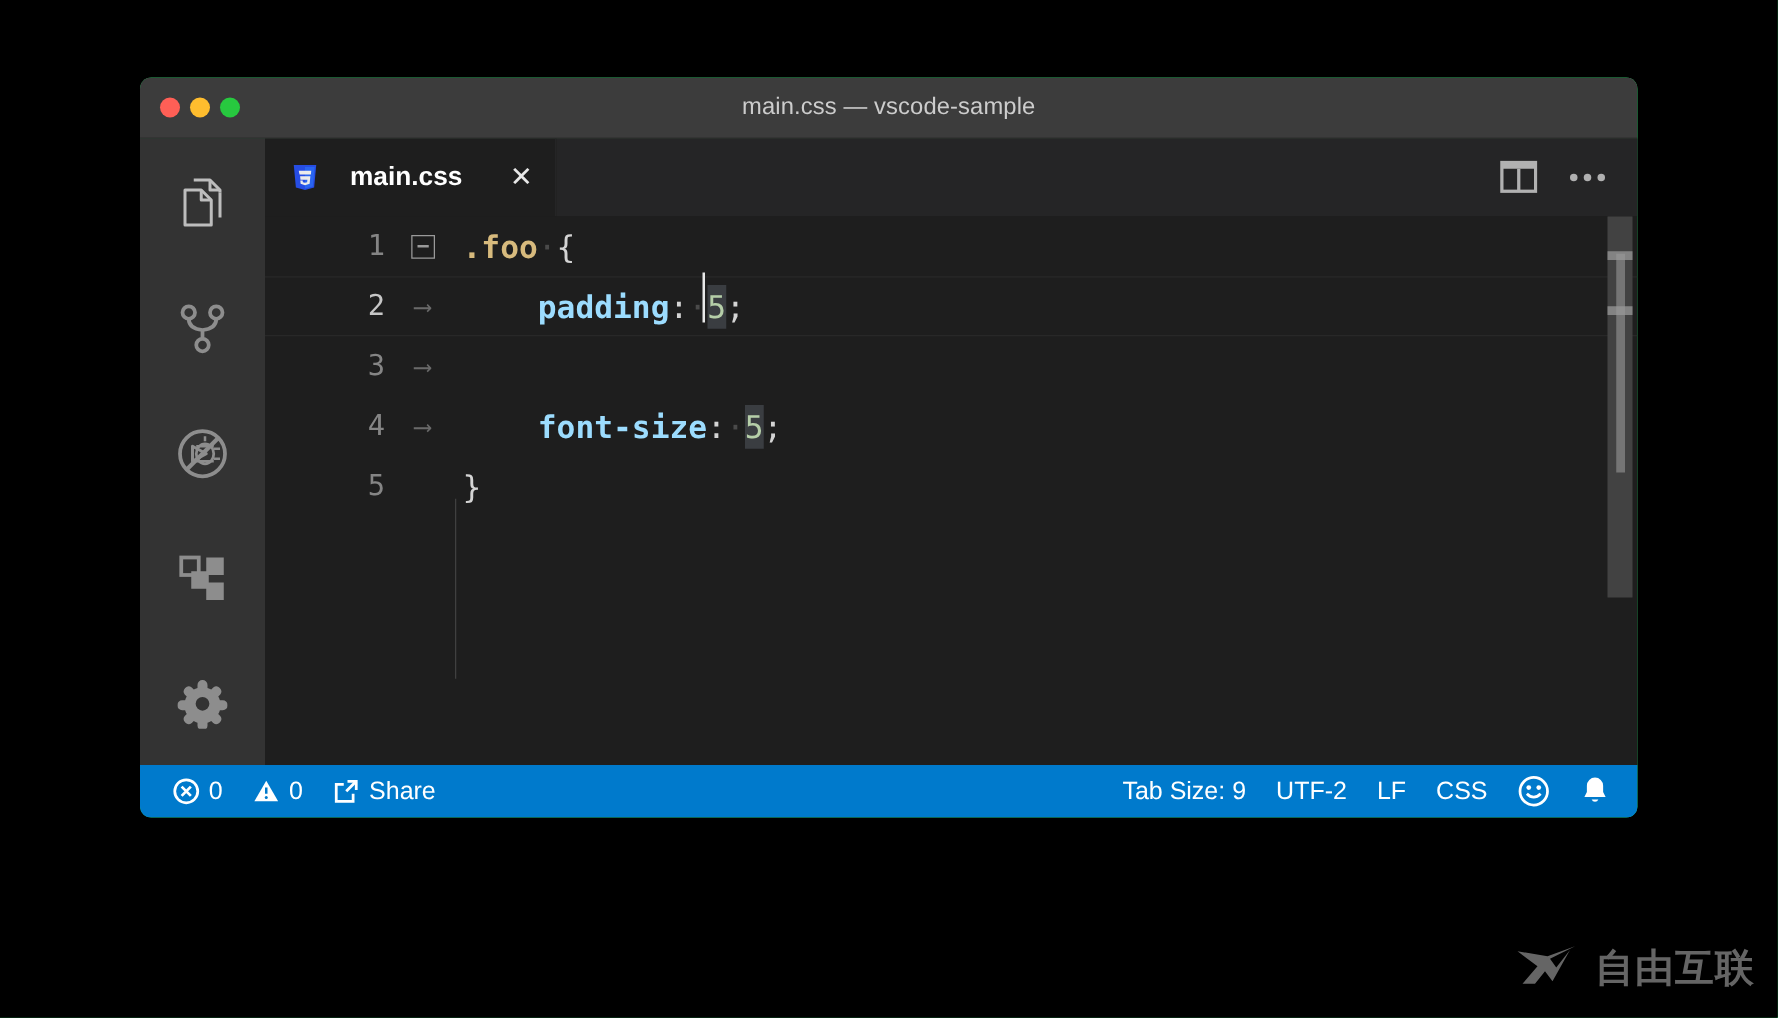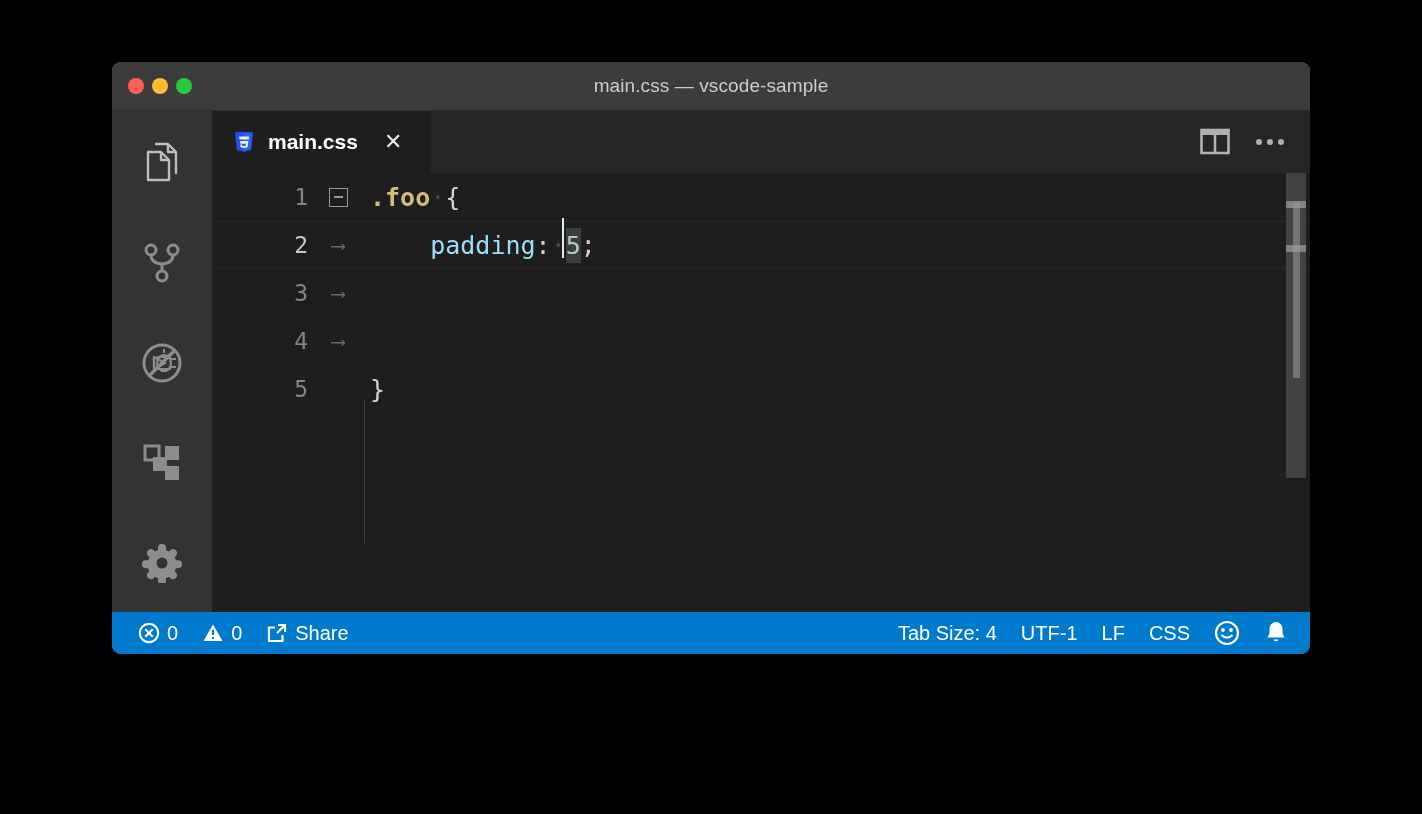--- a/index.html
+++ b/index.html
@@ -108,21 +108,21 @@
   .tabbar {
     flex: 0 0 62px;
     background: #252526;
     display: flex;
     align-items: stretch;
     position: relative;
   }
   .tab {
     display: flex;
     align-items: center;
-    gap: 12px;
+    gap: 24px;
     padding: 0 18px 0 20px;
     background: #1e1e1e;
     border-right: 1px solid #252526;
     min-width: 180px;
     position: relative;
   }
   .tab-icon { width: 24px; height: 24px; display:block; }
   .tab-label {
     color: #ffffff;
     font-size: 21px;
@@ -210,21 +210,21 @@
   .indent-guide {
     position: absolute;
     left: 152px;
     top: 226px;
     width: 1px;
     height: 144px;
     background: #404040;
   }
 
   .tok-sel      { color: #d7ba7d; font-weight: bold; }
-  .tok-prop     { color: #9cdcfe; }
+  .tok-prop     { color: #9cdcfe; font-weight: bold; }
   .tok-num      { color: #b5cea8; }
   .tok-punct    { color: #d4d4d4; }
   .ws-dot       { color: #4a4a4a; }
 
   .sel {
     background: #3a3d41;
     box-decoration-break: clone;
     padding: 3px 0;
   }
   .cursor-left {
@@ -454,20 +454,21 @@
           </div>
 
           <div class="code-line">
             <span class="ln">3</span>
             <span class="tabarrow">⟶</span>
           </div>
 
           <div class="code-line">
             <span class="ln">4</span>
             <span class="tabarrow">⟶</span>
+            <span class="code-text"><span>    </span><span class="tok-prop">font-size</span><span class="tok-punct">:</span><span class="ws-dot">·</span><span class="sel tok-num">5</span><span class="tok-punct">;</span></span>
           </div>
 
           <div class="code-line">
             <span class="ln">5</span>
             <span class="gutter-pad"></span>
             <span class="code-text"><span class="tok-punct">}</span></span>
           </div>
 
           <div class="vscroll">
             <div class="vscroll-slider"></div>
@@ -512,22 +513,22 @@
               <path d="M19 3 L11 11" stroke="#ffffff" stroke-width="2.2"></path>
               <path d="M16.5 13 V19 H3 V5.5 H9" fill="none" stroke="#ffffff" stroke-width="2.2"></path>
             </svg>
           </span>
           <span>Share</span>
         </div>
 
       </div>
 
       <div class="sb-right">
-        <div class="sb-item">Tab Size: 4</div>
-        <div class="sb-item">UTF-1</div>
+        <div class="sb-item">Tab Size: 9</div>
+        <div class="sb-item">UTF-2</div>
         <div class="sb-item">LF</div>
         <div class="sb-item">CSS</div>
 
         <div class="sb-item">
           <span>
             <svg width="26" height="26" viewBox="0 0 26 26">
               <circle cx="13" cy="13" r="11" fill="none" stroke="#ffffff" stroke-width="2.2"></circle>
               <circle cx="9" cy="10" r="1.9" fill="#ffffff"></circle>
               <circle cx="17" cy="10" r="1.9" fill="#ffffff"></circle>
               <path d="M7.5 15 q5.5 5.5 11 0" fill="none" stroke="#ffffff" stroke-width="2.2"></path>
@@ -541,14 +542,22 @@
               <path d="M12 2 a6.5 6.5 0 0 1 6.5 6.5 v5 l2 4 H3.5 l2 -4 v-5 A6.5 6.5 0 0 1 12 2 z" fill="#ffffff"></path>
               <path d="M9.3 19.5 a2.9 2.9 0 0 0 5.4 0 z" fill="#ffffff"></path>
             </svg>
           </span>
         </div>
       </div>
     </div>
 
   </div>
 
+  <div class="watermark">
+    <span class="wm-x">
+      <svg width="56" height="36" viewBox="0 0 56 36">
+        <path d="M2 6 L18 18 L6 32 L16 32 L24 22 L30 30 L44 5 L33 19 L28 12 L48 2 L26 10 Z" fill="#b9b9b9"></path>
+      </svg>
+    </span>
+    <span class="wm-text">自由互联</span>
+  </div>
 
 </div>
 
 </body></html>

